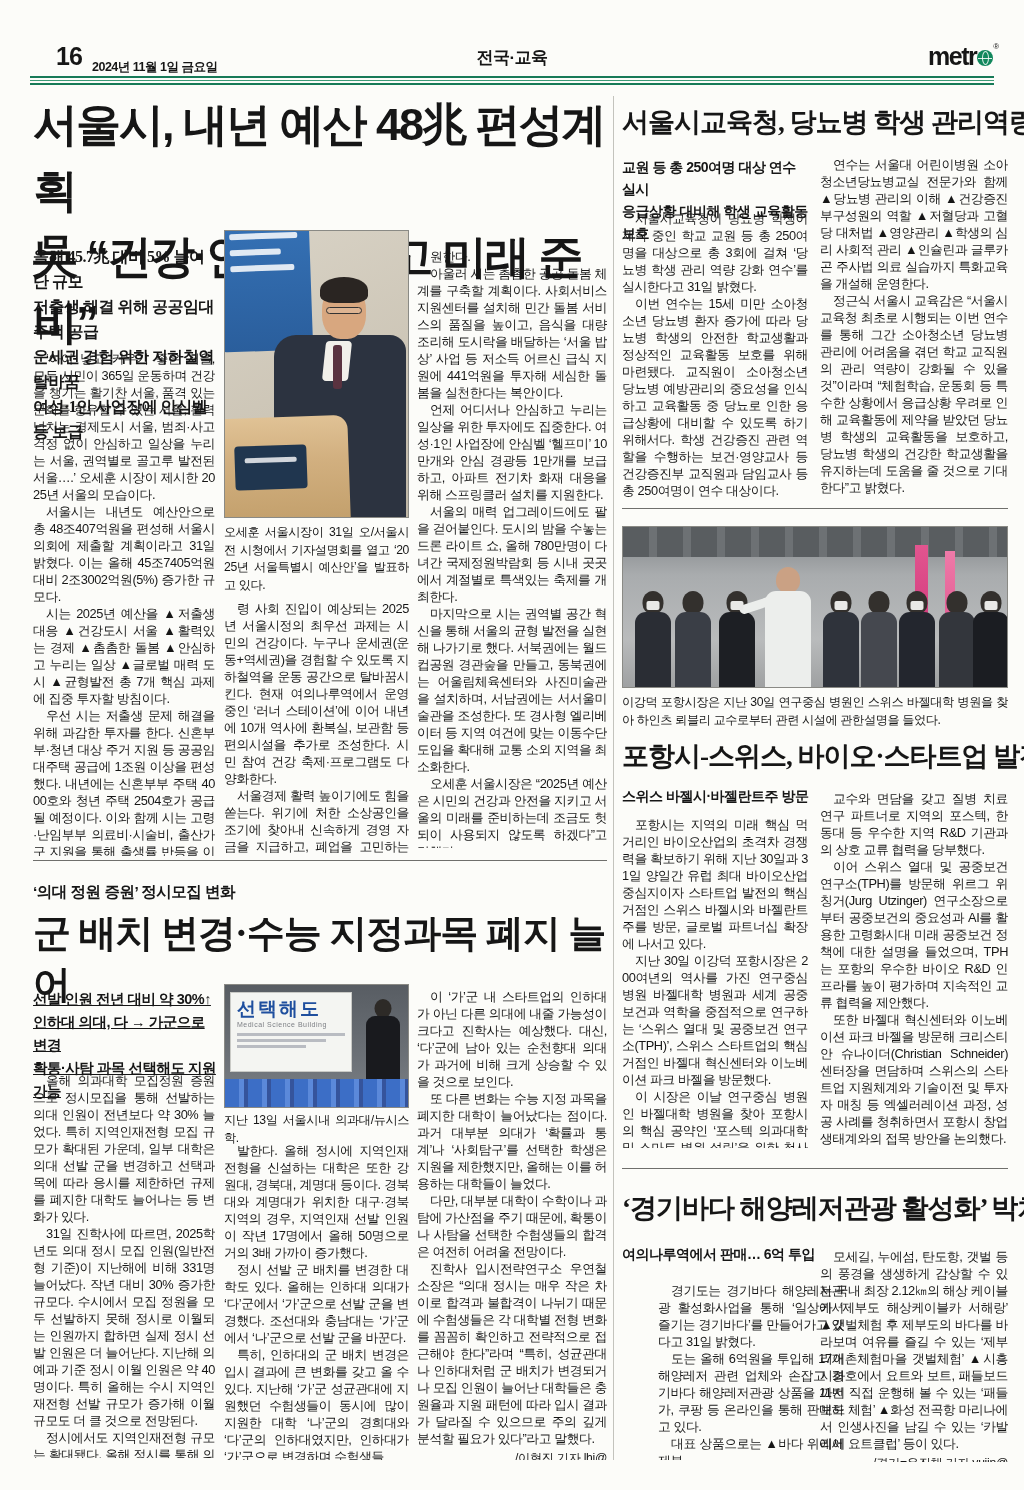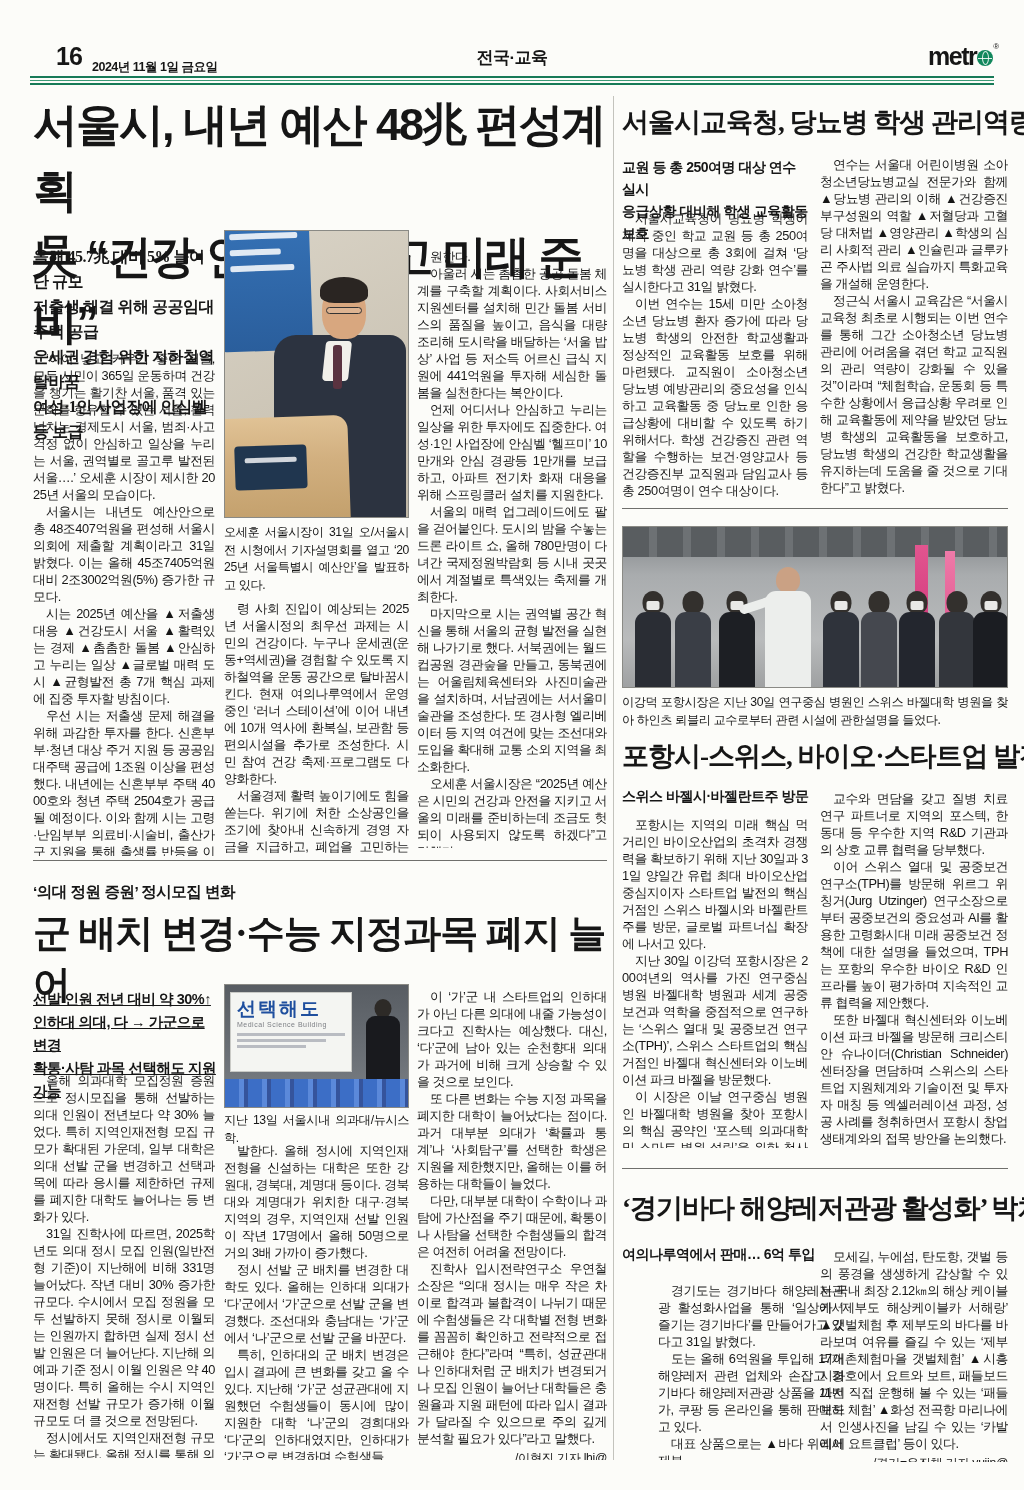--- a/index.html
+++ b/index.html
@@ -166,21 +166,21 @@
       <p>령 사회 진입이 예상되는 2025년 서울시정의 최우선 과제는 시민의 건강이다. 누구나 운세권(운동+역세권)을 경험할 수 있도록 지하철역을 운동 공간으로 탈바꿈시킨다. 현재 여의나루역에서 운영 중인 ‘러너 스테이션’에 이어 내년에 10개 역사에 환복실, 보관함 등 편의시설을 추가로 조성한다. 시민 참여 건강 축제·프로그램도 다양화한다.</p>
       <p>서울경제 활력 높이기에도 힘을 쏟는다. 위기에 처한 소상공인을 조기에 찾아내 신속하게 경영 자금을 지급하고, 폐업을 고민하는 소상공인에게 컨설팅부터 사후 관리까지 패키지로 지</p>
     </div>
 
   <div class="col bt" style="left:417px;top:248px;width:190px;height:600px;">
     <div>
         <p>원한다.</p>
         <p>아울러 시는 촘촘한 공공 돌봄 체계를 구축할 계획이다. 사회서비스지원센터를 설치해 민간 돌봄 서비스의 품질을 높이고, 음식을 대량 조리해 도시락을 배달하는 ‘서울 밥상’ 사업 등 저소득 어르신 급식 지원에 441억원을 투자해 세심한 돌봄을 실천한다는 복안이다.</p>
         <p>언제 어디서나 안심하고 누리는 일상을 위한 투자에도 집중한다. 여성·1인 사업장에 안심벨 ‘헬프미’ 10만개와 안심 경광등 1만개를 보급하고, 아파트 전기차 화재 대응을 위해 스프링클러 설치를 지원한다.</p>
         <p>서울의 매력 업그레이드에도 팔을 걷어붙인다. 도시의 밤을 수놓는 드론 라이트 쇼, 올해 780만명이 다녀간 국제정원박람회 등 시내 곳곳에서 계절별로 특색있는 축제를 개최한다.</p>
-        <p>마지막으로 시는 권역별 공간 혁신을 통해 서울의 균형 발전을 실현해 나가기로 했다. 서북권에는 월드컵공원 경관숲을 만들고, 동북권에는 어울림체육센터와 사진미술관을 설치하며, 서남권에는 서서울미술관을 조성한다. 또 경사형 엘리베이터 등 지역 여건에 맞는 조선대와 도입을 확대해 교통 소외 지역을 최소화한다.</p>
+        <p>마지막으로 시는 권역별 공간 혁신을 통해 서울의 균형 발전을 실현해 나가기로 했다. 서북권에는 월드컵공원 경관숲을 만들고, 동북권에는 어울림체육센터와 사진미술관을 설치하며, 서남권에는 서서울미술관을 조성한다. 또 경사형 엘리베이터 등 지역 여건에 맞는 이동수단 도입을 확대해 교통 소외 지역을 최소화한다.</p>
         <p>오세훈 서울시장은 “2025년 예산은 시민의 건강과 안전을 지키고 서울의 미래를 준비하는데 조금도 헛되이 사용되지 않도록 하겠다”고 말했다.</p>
       </div>
 
   </div>
 
   <div class="hrule" style="left:33px;top:860px;width:574px;"></div>
 
   <div class="kicker">‘의대 정원 증원’ 정시모집 변화</div>
   <div class="headline-med">군 배치 변경·수능 지정과목 폐지 늘어</div>
 

